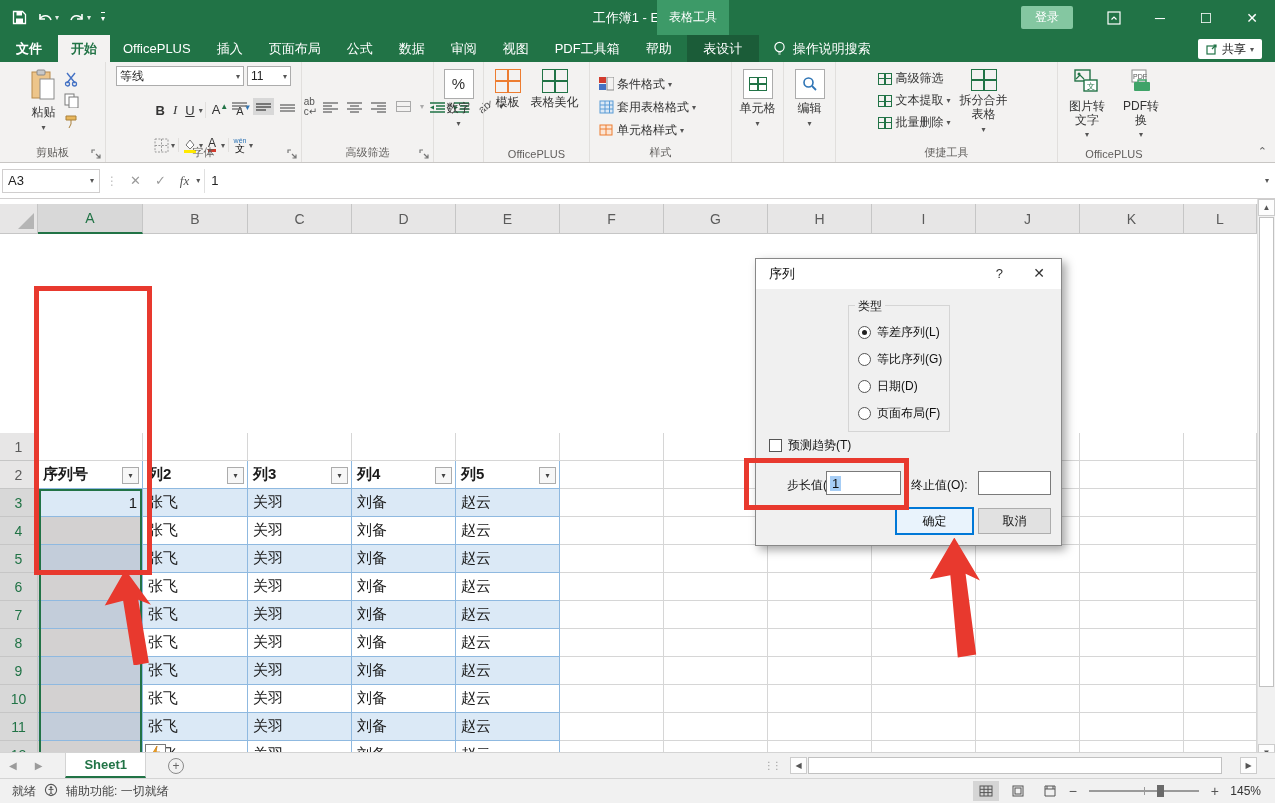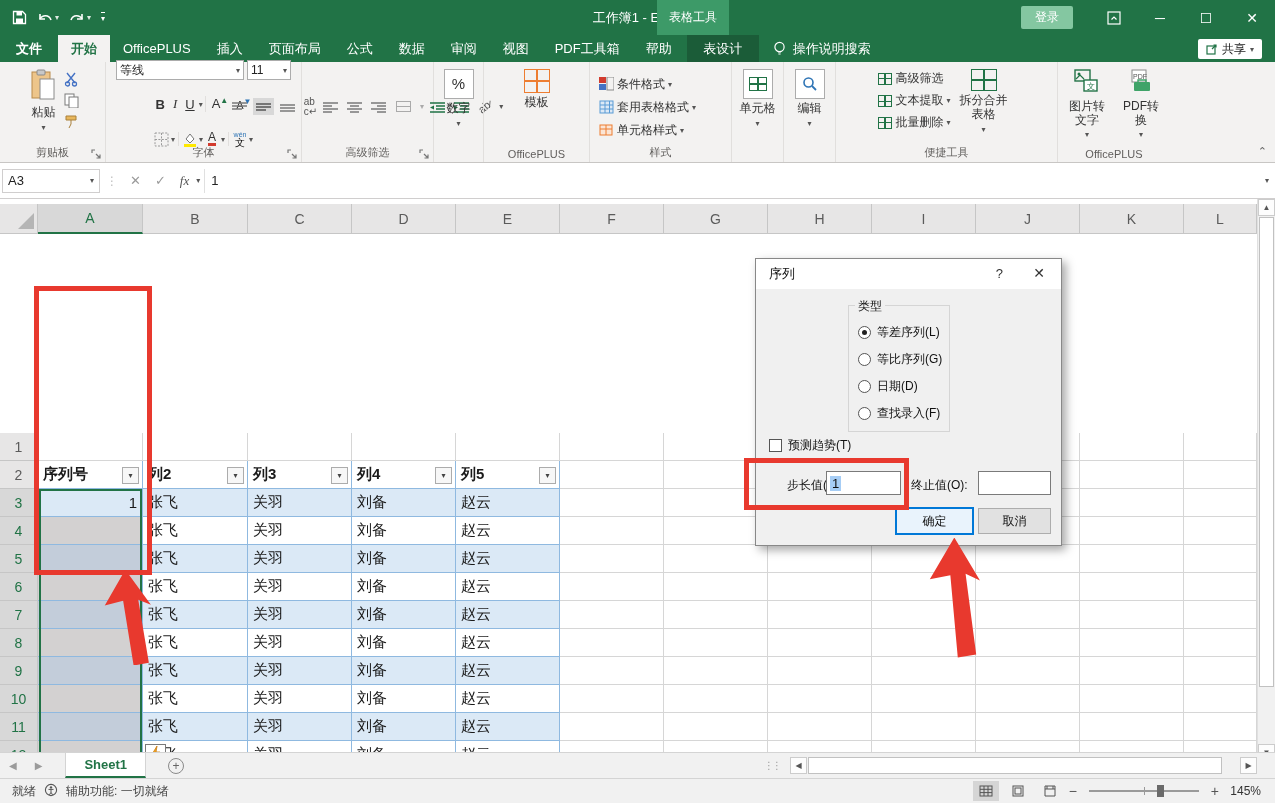--- a/index.html
+++ b/index.html
@@ -240,21 +240,21 @@
             <path d="M7 6 v4 l-2 4" stroke="#A9803A" fill="none"></path>
           </svg>
         </span>
     </div>
     <div class="glabel">剪贴板</div>
     <span class="launcher"><svg width="11" height="11" viewBox="0 0 11 11">
           <path d="M1 4 V1 H4 M5 5 L9 9 M9 5.5 V9 H5.5" fill="none" stroke="#777" stroke-width="1.2"></path>
         </svg></span>
   </div>
 
-  <div class="rgroup" style="width:196px;flex-direction:column;align-items:center;gap:12px;">
+  <div class="rgroup" style="width:196px;flex-direction:column;align-items:center;gap:12px;justify-content:space-between;">
     <div style="display:flex;gap:3px;">
       <span class="combo" style="width:128px;">
           <span>等线</span>
           <span class="caret">▾</span>
         </span>
       <span class="combo" style="width:44px;">
           <span>11</span>
           <span class="caret">▾</span>
         </span>
     </div>
@@ -354,20 +354,24 @@
       <span style="border:1px solid #ACACAC;background:#fff;width:30px;height:30px;display:flex;align-items:center;justify-content:center;font-size:15px;">%</span>
       <span>数字</span>
         <span class="caret">▾</span>
     </div>
   </div>
 
   <div class="rgroup" style="width:106px;">
     <div class="bigbtn">
       <span class="icon16 grid-ic orange" style="width:26px;height:24px;"></span>
       <span>模板</span>
+    </div>
+    <div class="bigbtn">
+      <span class="icon16 grid-ic" style="width:26px;height:24px;"></span>
+      <span>表格美化</span>
     </div>
     <div class="glabel">OfficePLUS</div>
   </div>
 
   <div class="rgroup" style="width:142px;flex-direction:column;align-items:flex-start;gap:6px;padding-top:8px;padding-left:8px;">
     <div class="smallrow">
       <span class="icon16">
           <svg width="15" height="14" viewBox="0 0 15 14">
             <rect x="0" y="0" width="7" height="6" fill="#D23B2E"></rect>
             <rect x="0" y="7" width="7" height="6" fill="#4472C4"></rect>
@@ -845,21 +849,21 @@
         <div class="radio-row">
           <span class="radio"></span>
           <span>等比序列(G)</span>
         </div>
         <div class="radio-row">
           <span class="radio"></span>
           <span>日期(D)</span>
         </div>
         <div class="radio-row">
           <span class="radio"></span>
-          <span>查找录入(F)</span>
+          <span>页面布局(F)</span>
         </div>
       </div>
     </div>
 
   <div id="trend-row">
     <span id="trend-box"></span>
     <span>预测趋势(T)</span>
   </div>
 
   <span class="fieldlabel" style="left:31px;top:218px;">步长值(S):</span>

